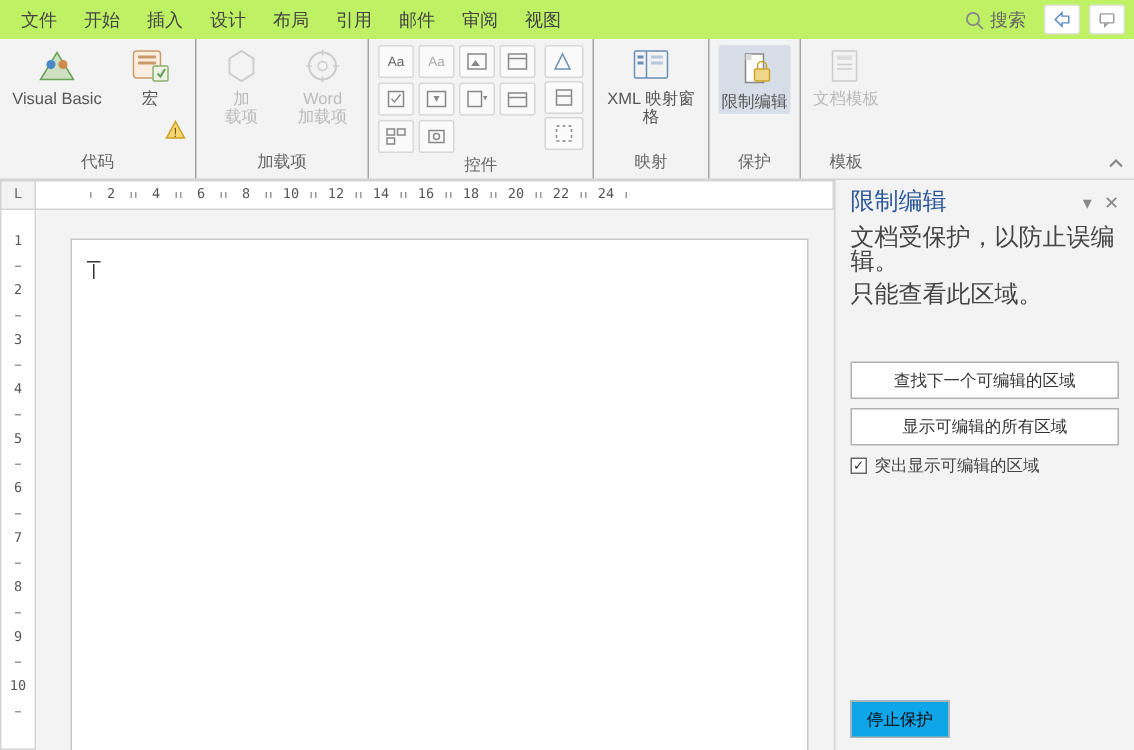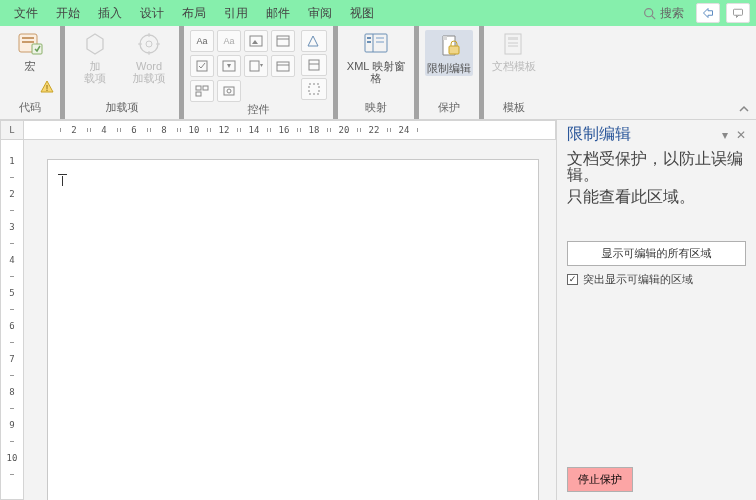--- a/index.html
+++ b/index.html
@@ -1,29 +1,29 @@
 <!DOCTYPE html>
 <html><head>
 <meta charset="utf-8">
 <style>
   * { margin: 0; padding: 0; box-sizing: border-box; }
   html, body { width: 756px; height: 500px; font-family: "Microsoft YaHei", "Segoe UI", sans-serif; font-size: 12px; background: #f3f3f3; color: #444; overflow: hidden; }
   .app { display: flex; flex-direction: column; height: 100%; }
 
   
-  .tabstrip { display: flex; align-items: center; height: 26px; background: #86efac; padding: 0 6px; gap: 2px; }
+  .tabstrip { display: flex; align-items: center; height: 26px; background: #bef264; padding: 0 6px; gap: 2px; }
   .tab { padding: 4px 8px; color: #444; cursor: default; }
   .tab.active { color: #2b579a; font-weight: 500; }
   .tab-spacer { flex: 1; }
   .search-group { display: flex; align-items: center; gap: 4px; color: #666; padding: 0 6px; }
   .titlebtn { width: 24px; height: 20px; border: 1px solid #e0e0e0; border-radius: 2px; margin-left: 4px; display: flex; align-items: center; justify-content: center; color: #888; background: #fff; }
 
   
   .ribbon { display: flex; background: #f3f3f3; border-bottom: 1px solid #d4d4d4; height: 94px; position: relative; }
-  .group { display: flex; flex-direction: column; align-items: center; padding: 4px 6px 2px 6px; border-right: 5px solid #a3a3a3; }
+  .group { display: flex; flex-direction: column; align-items: center; padding: 4px 6px 2px 6px; border-right: 1px solid #a3a3a3; }
   .group-body { flex: 1; display: flex; align-items: flex-start; gap: 6px; }
   .group-label { font-size: 11px; color: #666; margin-top: auto; padding-bottom: 2px; }
   .bigbtn { display: flex; flex-direction: column; align-items: center; width: 48px; gap: 2px; color: #555; }
   .bigbtn.wide { width: 64px; }
   .bigbtn.disabled { color: #bbb; }
   .bigbtn .icon { width: 32px; height: 28px; display: flex; align-items: center; justify-content: center; }
   .bigbtn .lbl { font-size: 11px; text-align: center; line-height: 12px; white-space: pre-line; }
   .smallgrid { display: grid; grid-template-columns: repeat(4, 24px); grid-auto-rows: 22px; gap: 3px; }
   .smallbtn { width: 24px; height: 22px; border: 1px solid #d8d8d8; border-radius: 2px; background: #fafafa; display: flex; align-items: center; justify-content: center; color: #666; }
   .ribbon-collapse { position: absolute; right: 6px; bottom: 4px; color: #888; }
@@ -58,21 +58,21 @@
 
   
   .panel { width: 200px; border-left: 1px solid #d4d4d4; background: #f3f3f3; display: flex; flex-direction: column; padding: 4px 10px 8px 10px; gap: 6px; }
   .panel-head { display: flex; align-items: center; }
   .panel-title { color: #2b579a; font-size: 16px; flex: 1; }
   .panel-ctrl { color: #888; margin-left: 8px; }
   .panel-section { font-size: 11px; color: #555; margin-top: 2px; }
   .panel-text { font-size: 16px; color: #444; line-height: 16px; }
   .panel-btn { border: 1px solid #b0b0b0; background: #fff; padding: 4px 6px; font-size: 11px; color: #333; width: 100%; text-align: center; }
   .panel-check { display: flex; align-items: center; gap: 5px; font-size: 11px; color: #444; }
-  .panel-stop { border: 1px solid #b0b0b0; background: #fca5a5; padding: 4px 10px; font-size: 11px; width: fit-content; }
+  .panel-stop { border: 1px solid #b0b0b0; background: #0ea5e9; padding: 4px 10px; font-size: 11px; width: fit-content; }
   .spacer-flex { flex: 1; }
   .chkbox { width: 11px; height: 11px; border: 1px solid #666; background: #fff; display: inline-flex; align-items: center; justify-content: center; font-size: 9px; line-height: 1; color: #333; }
 
   svg { display: block; }
 </style>
 </head>
 <body>
 
 <div class="app">
 
@@ -106,20 +106,30 @@
           <rect x="2" y="3" width="12" height="8" rx="1" fill="none" stroke="#999" stroke-width="1.3"></rect>
           <path d="M6 11 L6 14 L9 11" fill="none" stroke="#999" stroke-width="1.3"></path>
         </svg>
     </div>
   </div>
 
   <div class="ribbon">
 
     <div class="group">
       <div class="group-body">
+        <div class="bigbtn wide">
+          <span class="icon">
+            <svg width="30" height="26" viewBox="0 0 30 26">
+                <polygon points="4,22 15,4 26,22" fill="#cde0c1" stroke="#6aa05a"></polygon>
+                <circle cx="11" cy="12" r="3" fill="#4a88c7"></circle>
+                <circle cx="19" cy="12" r="3" fill="#d08a4a"></circle>
+              </svg>
+          </span>
+          <span class="lbl">Visual Basic</span>
+        </div>
         <div class="bigbtn" style="position:relative">
           <span class="icon">
             <svg width="28" height="26" viewBox="0 0 28 26">
                 <rect x="3" y="3" width="18" height="18" rx="2" fill="#fbeee0" stroke="#c99b6a"></rect>
                 <rect x="6" y="6" width="12" height="2" fill="#c99b6a"></rect>
                 <rect x="6" y="10" width="12" height="2" fill="#c99b6a"></rect>
                 <rect x="16" y="13" width="10" height="10" rx="1" fill="#eef3e6" stroke="#8ab06a"></rect>
                 <path d="M19 18 L21 20 L24 15" fill="none" stroke="#6aa05a" stroke-width="1.5"></path>
               </svg>
           </span>
@@ -387,20 +397,21 @@
 
     <div class="panel">
       <div class="panel-head">
         <div class="panel-title">限制编辑</div>
         <div class="panel-ctrl">▾</div>
         <div class="panel-ctrl">✕</div>
       </div>
       <div class="panel-text">文档受保护，以防止误编辑。</div>
       <div class="panel-text">只能查看此区域。</div>
       <div style="height:24px"></div>
+      <button class="panel-btn">查找下一个可编辑的区域</button>
       <button class="panel-btn">显示可编辑的所有区域</button>
       <label class="panel-check">
         <span class="chkbox">✓</span>
         <span>突出显示可编辑的区域</span>
       </label>
       <div class="spacer-flex"></div>
       <button class="panel-stop">停止保护</button>
     </div>
 
   </div>

